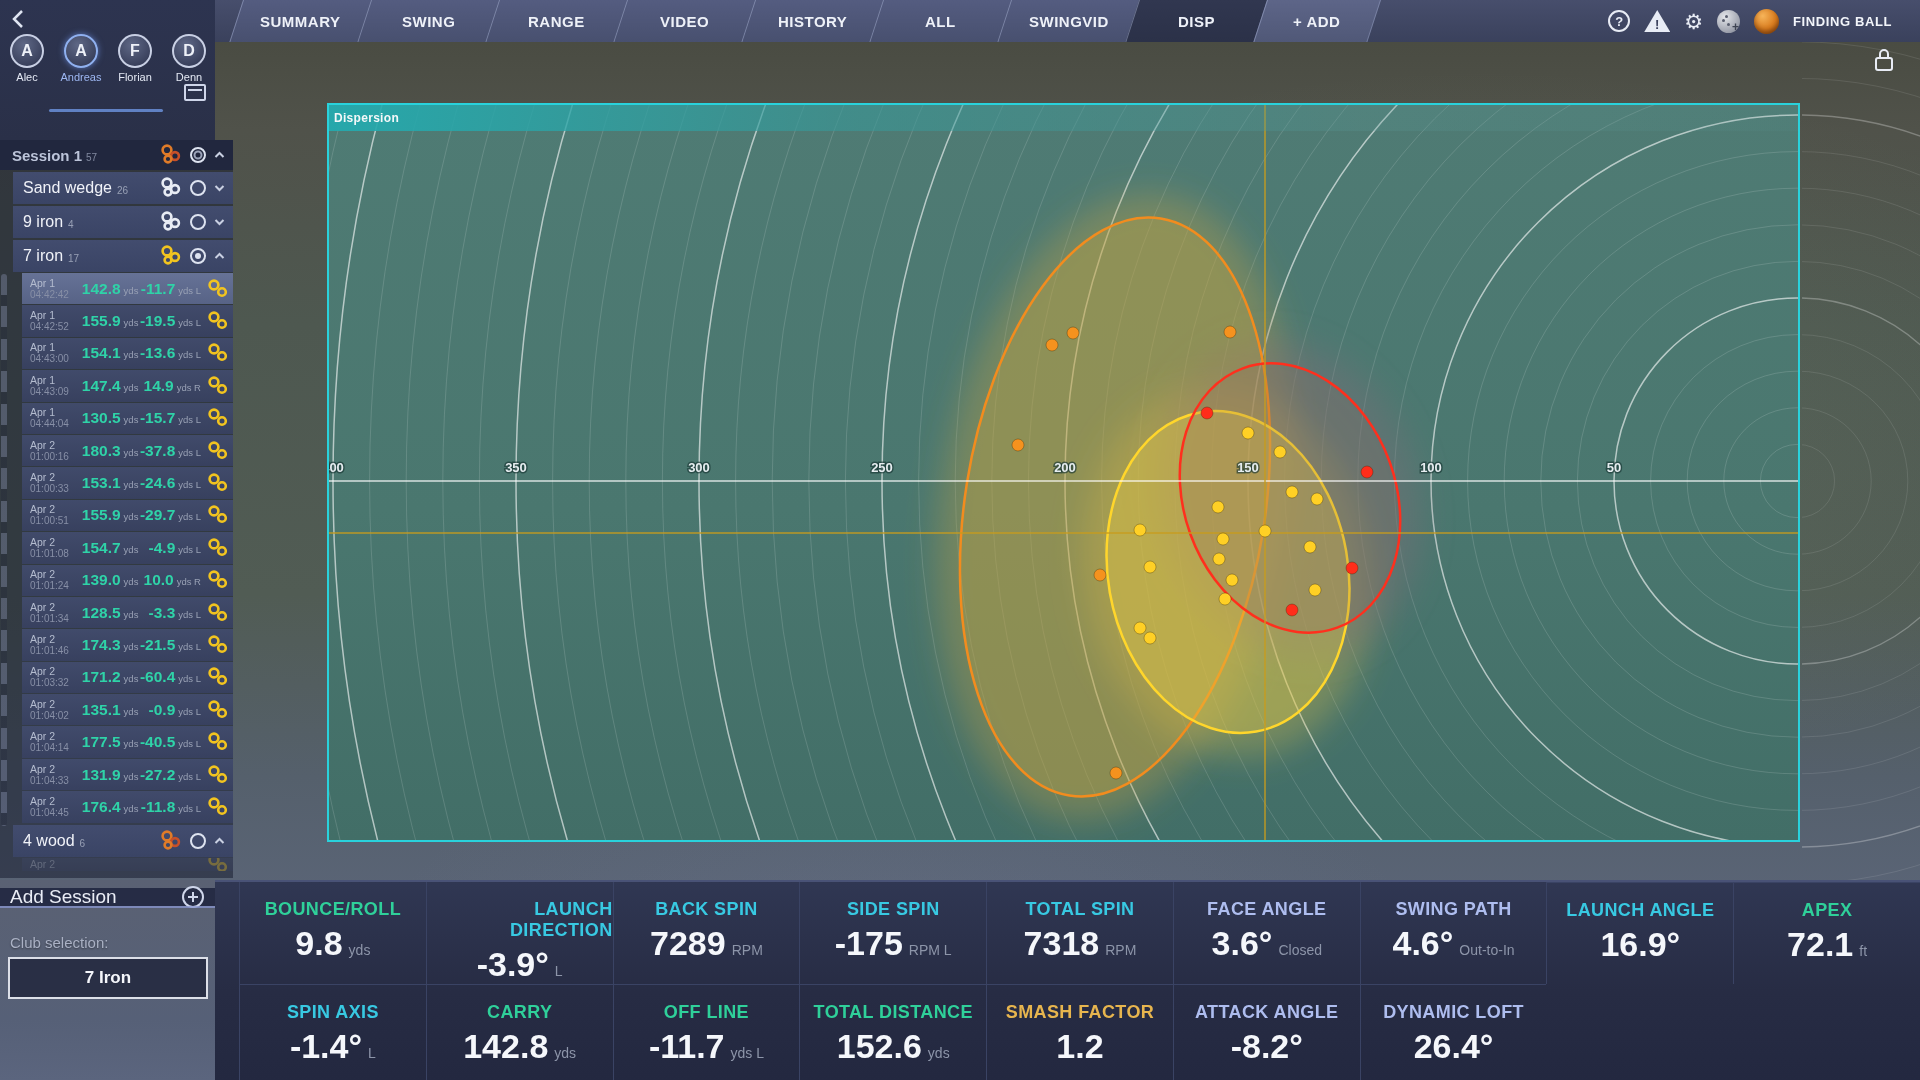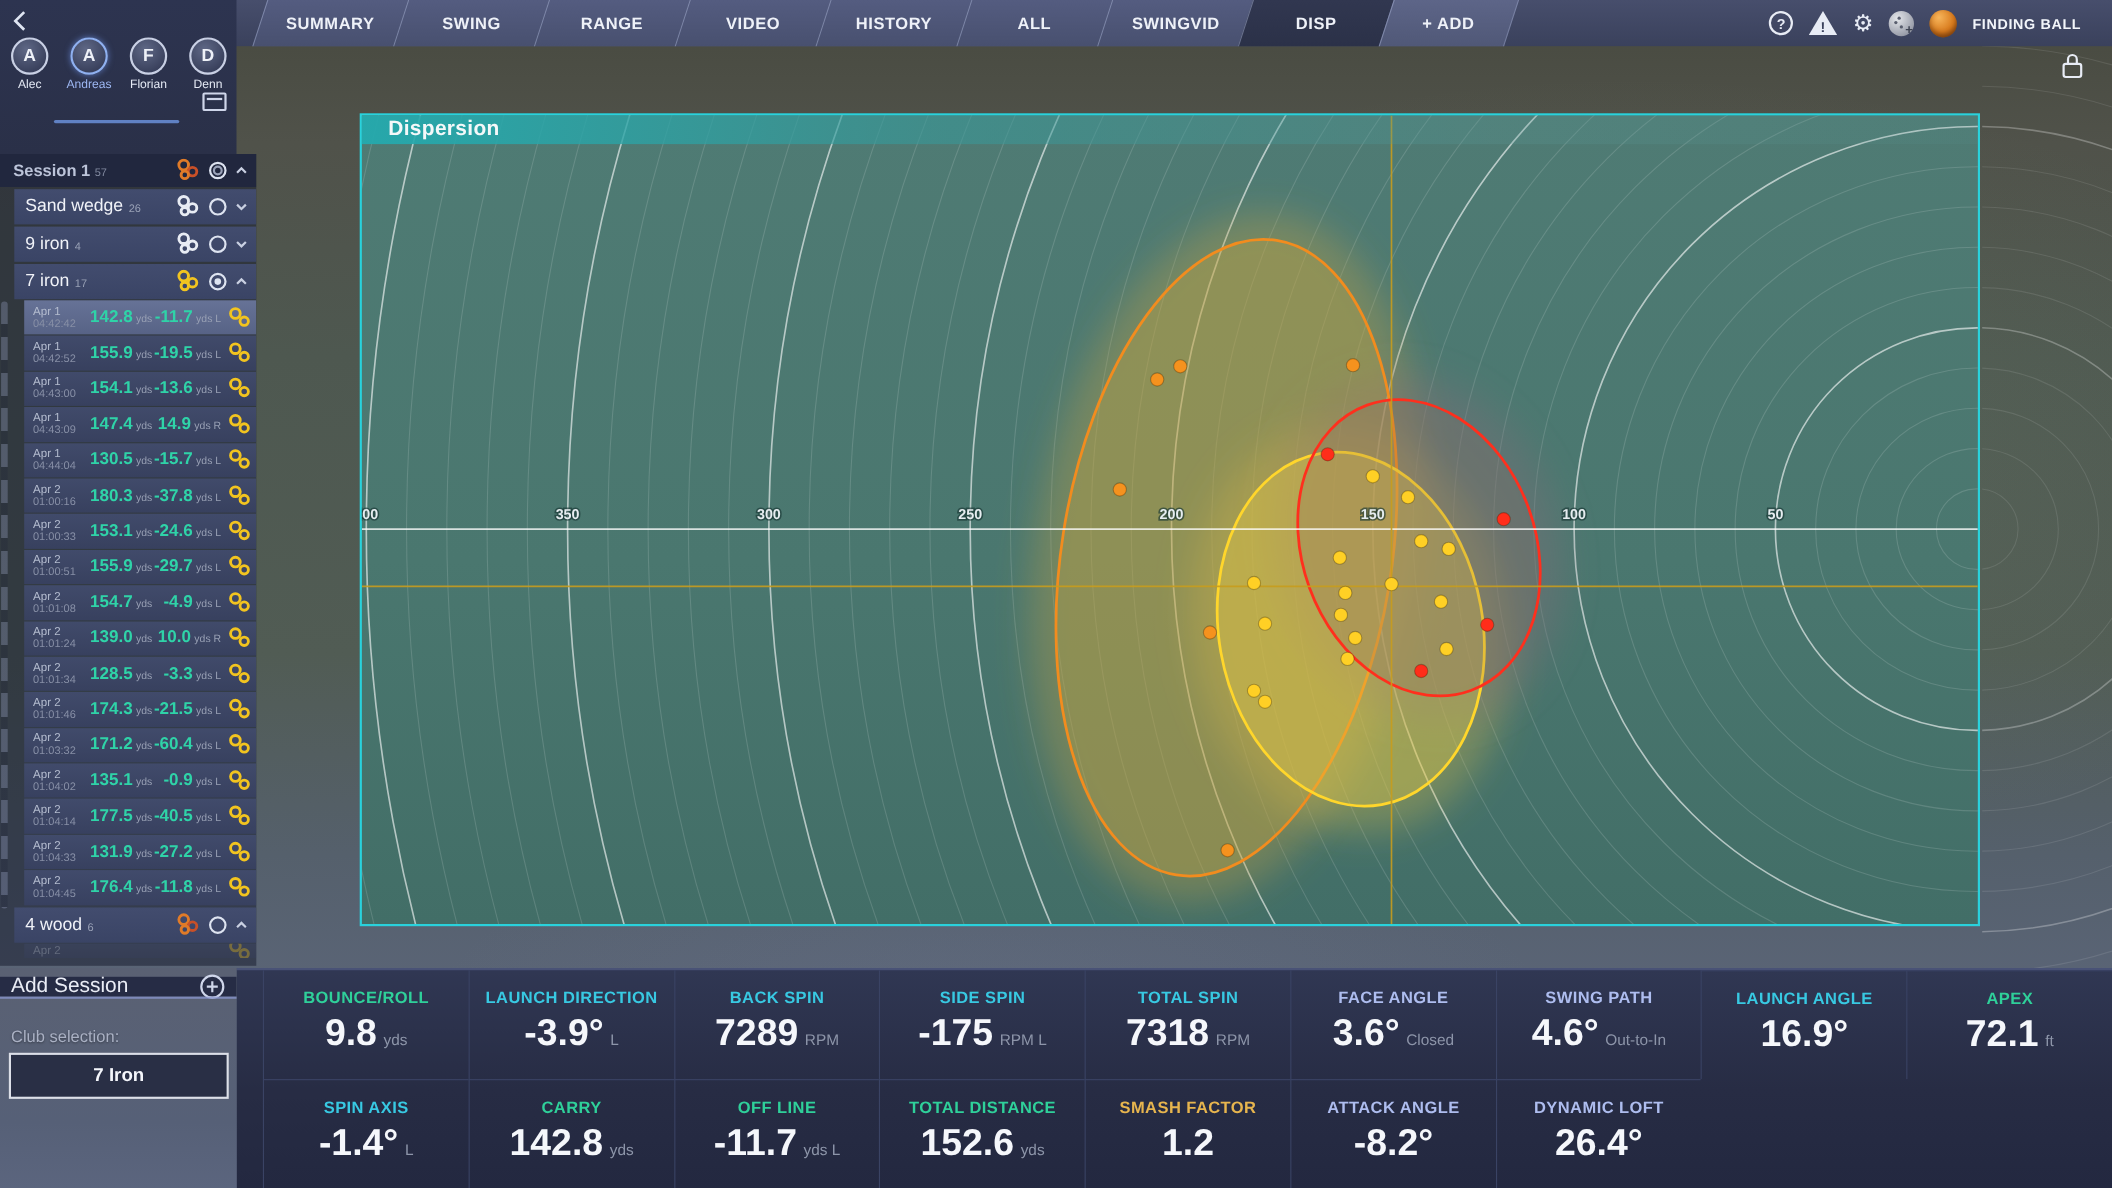--- a/index.html
+++ b/index.html
@@ -34,21 +34,21 @@
   .ico-orange{width:25px;height:25px;border-radius:50%;
               background:radial-gradient(circle at 35% 28%,#f6b45a,#d97c1e 55%,#93490e);box-shadow:inset 0 -3px 5px rgba(60,25,0,.45);}
   .status-label{font-size:13px;font-weight:bold;letter-spacing:0.6px;color:#f2f5fa;}
   .lock{position:absolute;left:1872px;top:46px;z-index:25;cursor:pointer;}
   
   .chart-box{position:absolute;left:327px;top:103px;width:1473px;height:739px;box-sizing:border-box;
              border:2px solid #29d2dc;background:linear-gradient(180deg,#4f7b74 0%,#4a776f 55%,#426e67 100%);z-index:10;}
   .chart-header{position:absolute;left:0;top:0;right:0;height:26px;
                 background:linear-gradient(90deg,rgba(36,170,174,0.95) 0%,rgba(56,152,152,0.6) 35%,rgba(90,152,150,0.25) 70%,rgba(90,152,150,0.10) 100%);
                 display:flex;align-items:center;z-index:3;}
-  .chart-header span{margin-left:24px;font-size:19px;font-weight:bold;color:#f4f8f9;letter-spacing:0.3px;}
+  .chart-header span{margin-left:5px;font-size:12px;font-weight:bold;color:#f4f8f9;letter-spacing:0.3px;}
   #chart-svg{position:absolute;left:0;top:0;width:1469px;height:735px;}
   .rings-right{position:absolute;left:1802px;top:42px;z-index:2;}
   
   .side-top{position:absolute;left:0;top:0;width:215px;height:140px;background:linear-gradient(180deg,#2d3450,#2a3048);z-index:40;}
   .back-btn{position:absolute;left:6px;top:6px;width:26px;height:26px;cursor:pointer;}
   .players{position:absolute;left:4px;top:34px;display:flex;gap:8px;}
   .player{width:46px;text-align:center;cursor:pointer;}
   .avatar{width:34px;height:34px;margin:0 auto;border-radius:50%;border:2px solid rgba(225,232,250,0.85);box-sizing:border-box;
           background:radial-gradient(circle at 40% 30%,#5f6886,#39405c 75%);display:flex;align-items:center;justify-content:center;
           font-size:16px;font-weight:bold;color:#eef1f8;}
@@ -93,21 +93,21 @@
   .clubsel-label{margin:26px 0 6px 10px;font-size:15px;color:#aab1c4;text-shadow:0 1px 2px rgba(0,0,0,.4);}
   .clubsel-box{margin-left:8px;width:196px;height:38px;border:2px solid rgba(240,243,250,0.9);background:rgba(28,33,55,0.78);
                display:flex;align-items:center;justify-content:center;font-size:17px;font-weight:bold;color:#f4f6fb;cursor:pointer;}
   
   .stats{position:absolute;left:215px;top:880px;width:1705px;height:200px;box-sizing:border-box;z-index:20;
          background:linear-gradient(180deg,#303753,#272c44 55%,#232840);
          border-top:2px solid rgba(130,145,200,0.4);
          display:grid;grid-template-columns:repeat(9,1fr);grid-template-rows:1fr 1fr;padding-left:24px;}
   .cell{border-left:1px solid #3a4364;display:flex;flex-direction:column;align-items:center;}
   .cell.r2{border-top:1px solid #3a4364;}
-  .cell .lab{margin-top:17px;font-size:15px;font-weight:bold;letter-spacing:0.4px;text-align:right;}
+  .cell .lab{margin-top:17px;font-size:18px;font-weight:bold;letter-spacing:0.4px;text-align:right;}
   .cell .valrow{margin-top:4px;display:flex;align-items:baseline;}
   .cell .val{font-size:34px;font-weight:bold;color:#f5f7fb;}
   .cell .unit{font-size:14px;color:#8d95a9;margin-left:6px;}
   .lab.green{color:#2fd09a}.lab.cyan{color:#38c9e2}.lab.blue{color:#aebdef}.lab.gold{color:#e7b54e}
 </style>
 </head>
 <body>
 
 <div class="app">
   <div class="bg"></div>

